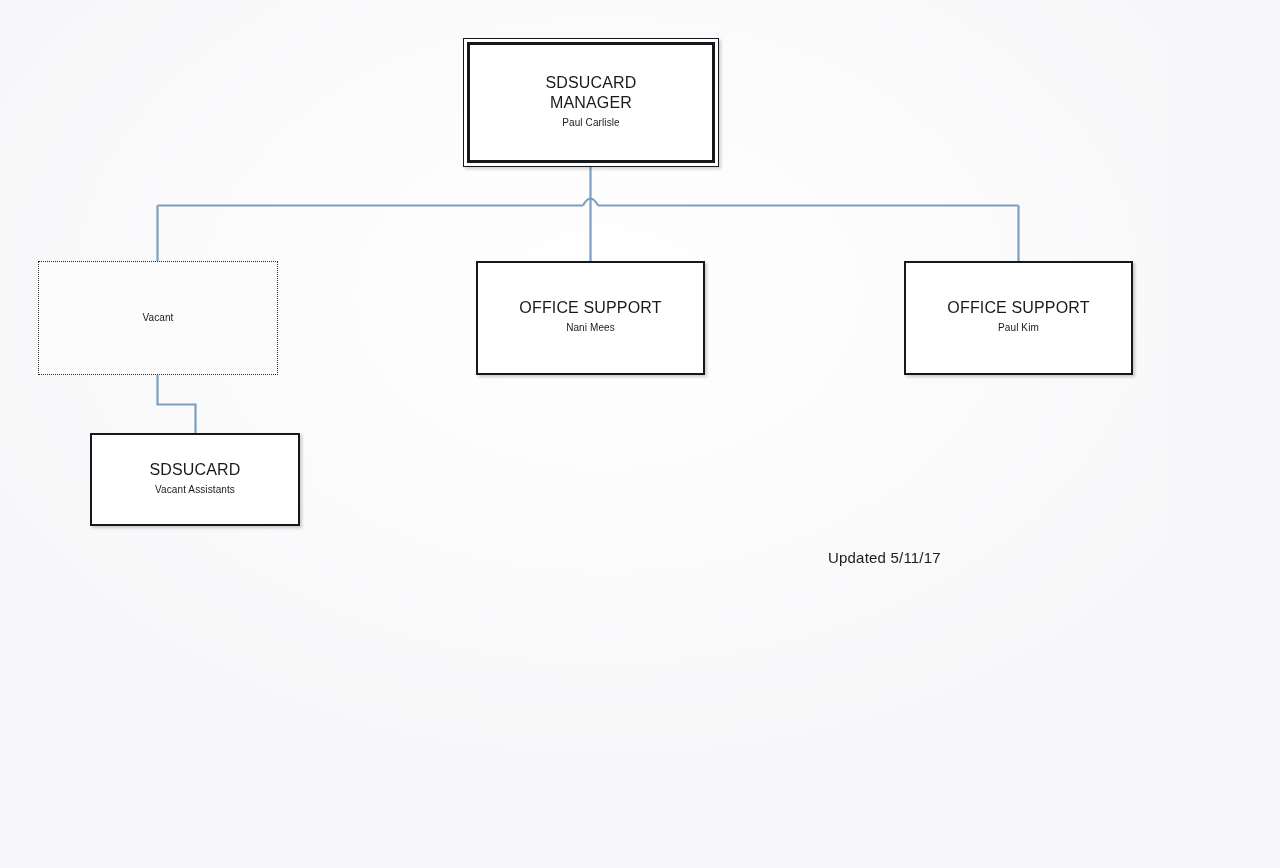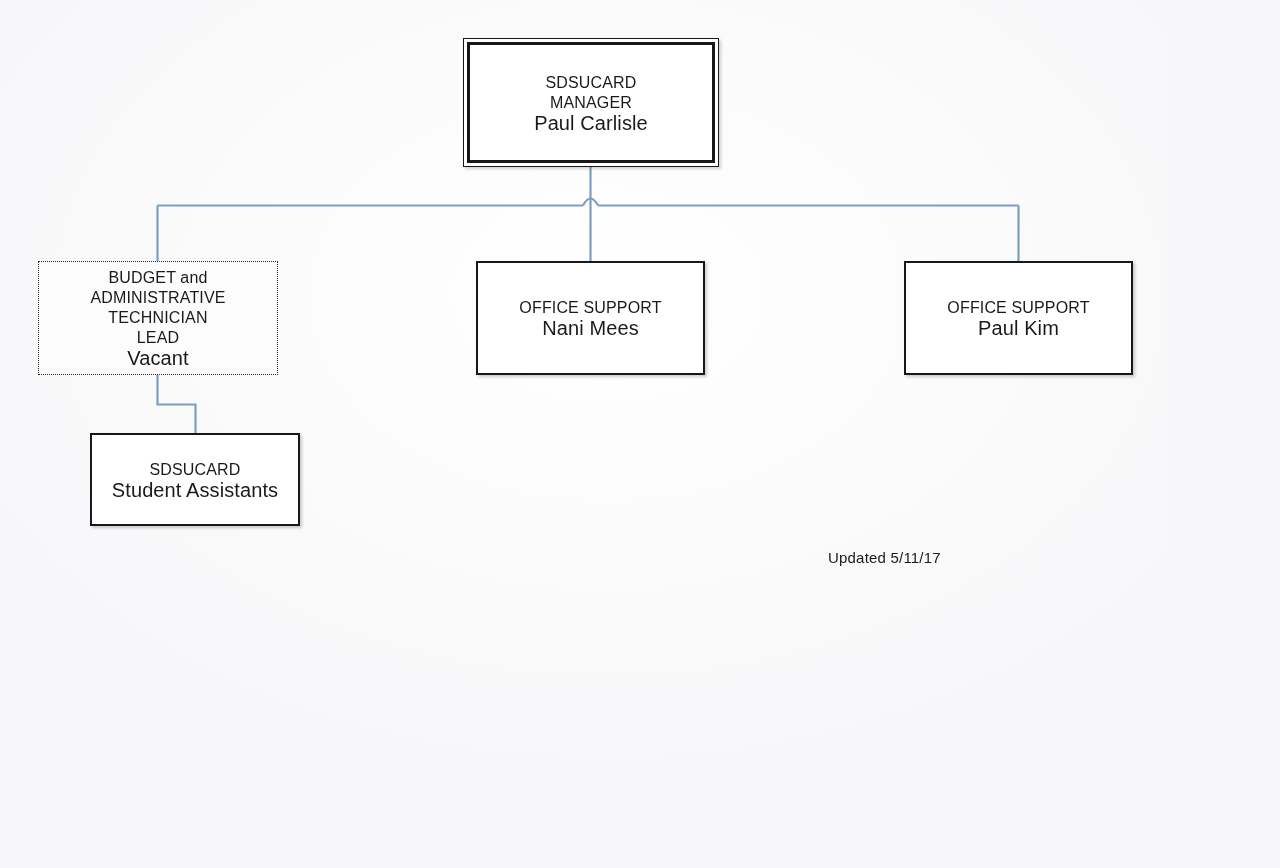--- a/index.html
+++ b/index.html
@@ -42,21 +42,21 @@
     text-align: center;
     color: #1a1a1a;
   }
   .node .title {
     font-size: 16px;
     line-height: 20px;
     letter-spacing: 0.15px;
     white-space: pre-line;
   }
   .node .person {
-    font-size: 20px;
+    font-size: 10px;
     line-height: 20px;
     letter-spacing: 0.1px;
   }
   
   .node.root {
     border: 1px solid #16181c;
     padding: 3px;
     box-shadow: 2px 2px 3px rgba(0,0,0,0.18);
   }
   .node.root .inner {
@@ -115,37 +115,33 @@
 
   <div class="node root" style="left:463px; top:38px; width:256px; height:129px;">
     <div class="inner">
       <div class="title">SDSUCARD
 MANAGER</div>
       <div class="person">Paul Carlisle</div>
     </div>
   </div>
 
   <div class="node dotted" style="left:38px; top:261px; width:240px; height:114px;">
-    <div class="title">BUDGET and
-ADMINISTRATIVE
-TECHNICIAN
-LEAD</div>
     <div class="person">Vacant</div>
   </div>
 
   <div class="node solid" style="left:476px; top:261px; width:229px; height:114px;">
     <div class="title">OFFICE SUPPORT</div>
     <div class="person">Nani Mees</div>
   </div>
 
   <div class="node solid" style="left:904px; top:261px; width:229px; height:114px;">
     <div class="title">OFFICE SUPPORT</div>
     <div class="person">Paul Kim</div>
   </div>
 
   <div class="node solid" style="left:90px; top:433px; width:210px; height:93px;">
     <div class="title">SDSUCARD</div>
-    <div class="person">Student Assistants</div>
+    <div class="person">Vacant Assistants</div>
   </div>
 
   <div id="updated-note" style="left:828px; top:548px;">Updated 5/11/17</div>
 
 </div>
 
 </body></html>

